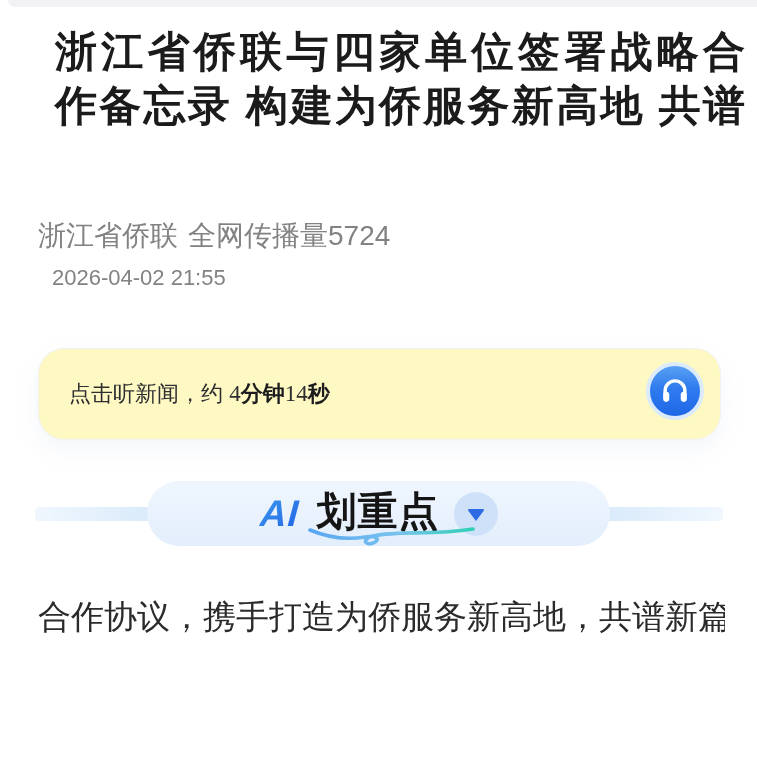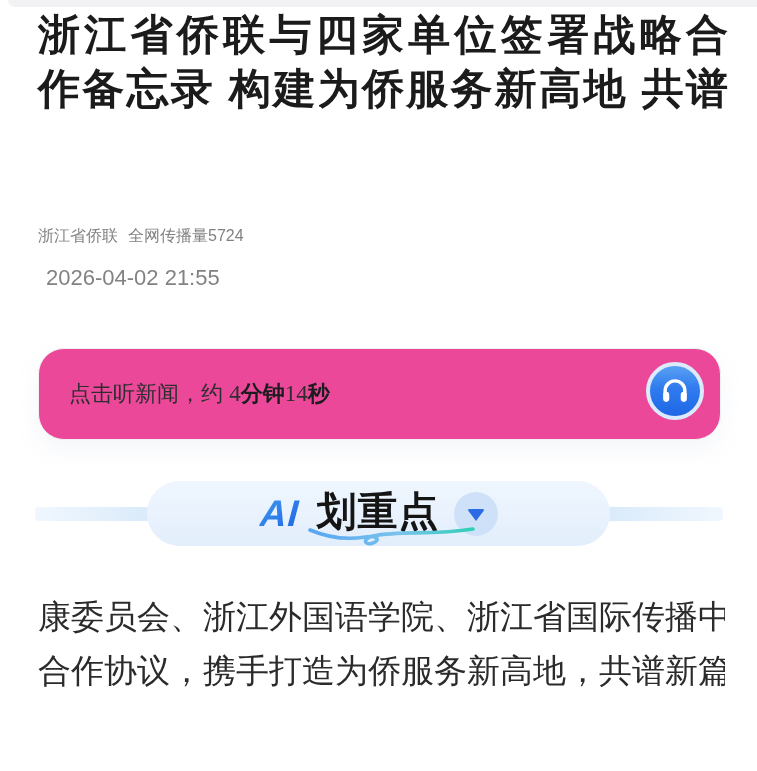--- a/index.html
+++ b/index.html
@@ -9,27 +9,27 @@
     font-family:"Liberation Sans","DejaVu Sans",sans-serif;
   }
   
   .top-strip{position:absolute;top:0;left:8px;right:0;height:7px;background:#f2f2f4;border-bottom-left-radius:7px;}
   
   .title{position:absolute;top:8px;left:38px;width:691px;color:#1b1b1b;font-weight:700;
          font-size:42px;line-height:54px;letter-spacing:1px;}
   .title .tline{text-align:justify;text-align-last:justify;}
   .title .tline.last{text-align:left;text-align-last:left;}
   
-  .meta{position:absolute;top:222px;left:38px;font-size:16px;line-height:28px;color:#828282;}
+  .meta{position:absolute;top:222px;left:38px;font-size:28px;line-height:28px;color:#828282;}
   .meta span{margin-right:10px;}
-  .date{position:absolute;top:264px;left:46px;font-size:22px;line-height:28px;color:#828282;}
+  .date{position:absolute;top:264px;left:52px;font-size:22px;line-height:28px;color:#828282;}
   
   .listen-card{
     position:absolute;top:348px;left:38px;width:683px;height:92px;border-radius:26px;
-    background:#ec4899;border:1px solid #f1f1f4;
+    background:#fef9c3;border:1px solid #f1f1f4;
     box-shadow:0 10px 22px rgba(150,165,195,.10);
     display:flex;align-items:center;padding:0 16px 0 30px;cursor:pointer;
   }
   .listen-text{font-size:22px;color:#2e2e31;white-space:pre;display:flex;align-items:baseline;}
   .listen-text .num{font-family:"Liberation Serif","DejaVu Serif",serif;font-size:23px;color:#2e2e31;}
   .listen-text .unit{font-weight:700;color:#1c1c1e;}
   .listen-btn{
     position:absolute;right:16px;top:13px;width:58px;height:58px;border-radius:50%;
     background:linear-gradient(180deg,#59a0f3 0%,#2f7bee 45%,#1f67e6 100%);
     border:4px solid #dcebfb;display:flex;align-items:center;justify-content:center;cursor:pointer;
@@ -62,21 +62,21 @@
     font-size:33px;line-height:54px;color:#2b2b2b;}
   .body-text .bline{text-align:justify;text-align-last:justify;white-space:nowrap;}
 </style>
 </head>
 <body>
 
 <div class="page">
 
   <div class="top-strip"></div>
 
-  <h1 class="title" style="margin:0;">
+  <h1 class="title" style="margin:17px;">
     <div class="tline">浙江省侨联与四家单位签署战略合</div>
     <div class="tline">作备忘录 构建为侨服务新高地 共谱</div>
   </h1>
 
   <div class="meta">
     <span>浙江省侨联</span><span>全网传播量5724</span>
   </div>
 
   <div class="date">2026-04-02 21:55</div>
 
@@ -112,17 +112,16 @@
         </defs>
         <path d="M3 7 C 22 15, 40 17, 58 14 C 70 12 74 17 66 20 C 58 23 54 16 66 13 C 96 7, 124 13, 166 6" fill="none" stroke="url(#sq)" stroke-width="3.6" stroke-linecap="round"></path>
       </svg>
     </span>
     <span class="ai-chevron-btn">
       <span class="chevron-down"></span>
     </span>
   </div>
 
   <div class="body-text">
-    <div class="bline">康委员会、浙江外国语学院、浙江省国际传播中</div>
     <div class="bline">合作协议，携手打造为侨服务新高地，共谱新篇</div>
   </div>
 
 </div>
 
 </body></html>

